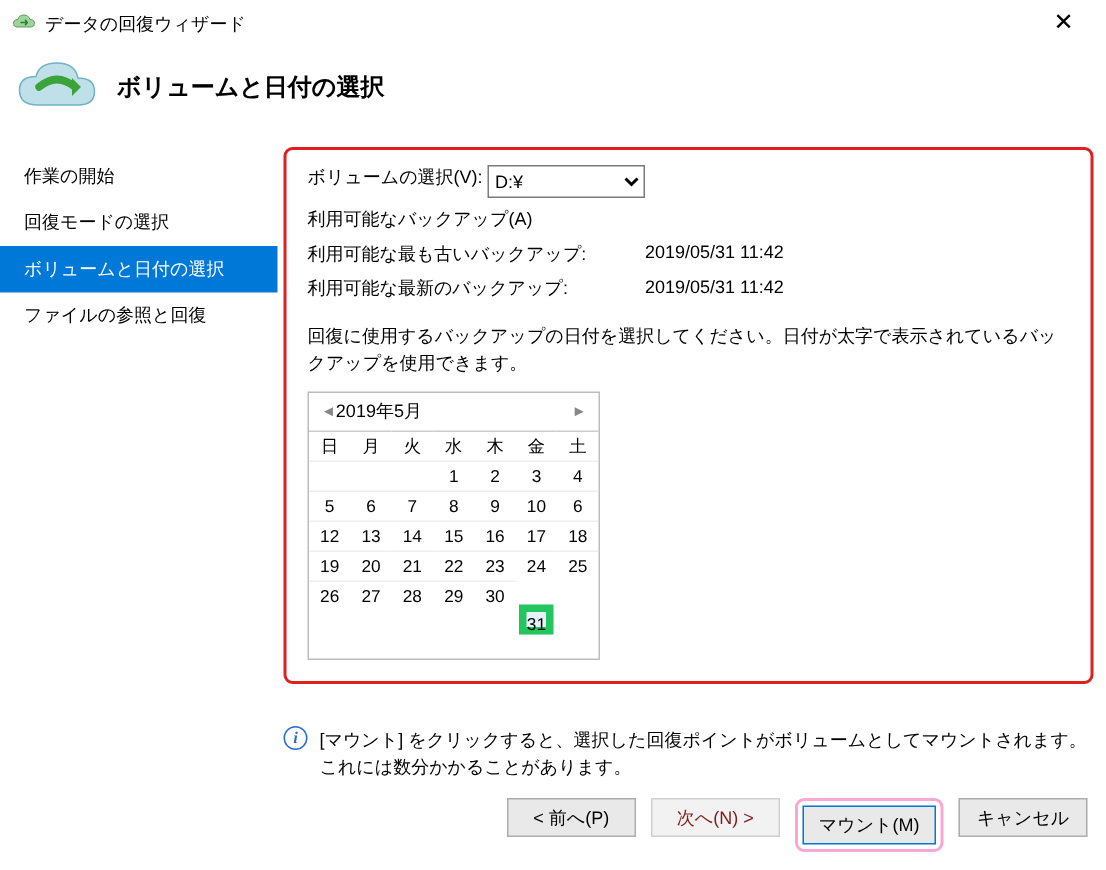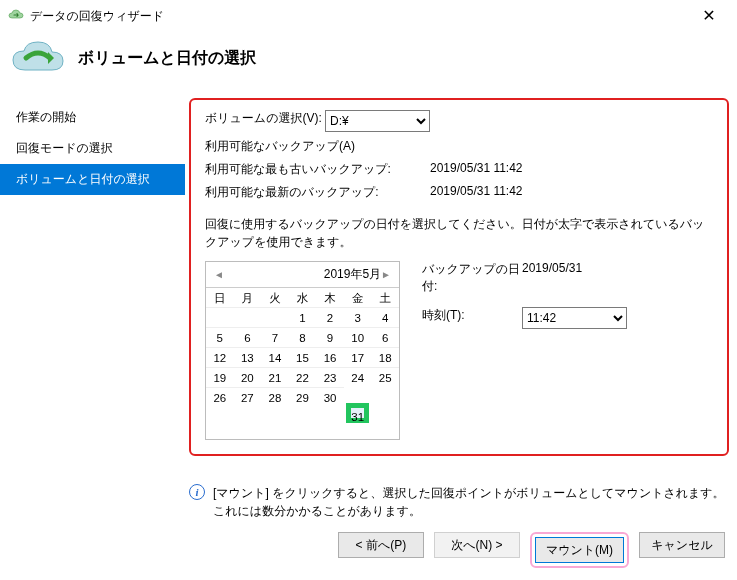--- a/index.html
+++ b/index.html
@@ -108,21 +108,21 @@
     display: flex;
     align-items: center;
     justify-content: space-between;
     padding: 4px 8px;
   }
   .cal-head .nav {
     color: #888;
     cursor: pointer;
     font-size: 10px;
   }
-  .cal-head .month { text-align: right; flex:1; }
+  .cal-head .month { text-align: left; flex:1; }
   .cal-grid {
     display: grid;
     grid-template-columns: repeat(7, 1fr);
   }
   .cal-grid .dh, .cal-grid .dc {
     text-align: center;
     padding: 2px 0;
     height: 20px;
     line-height: 16px;
     font-size: 11.5px;
@@ -171,21 +171,21 @@
     background: #e9e9e9;
     font-size: 12px;
     cursor: pointer;
     display: inline-flex;
     align-items: center;
     justify-content: center;
     padding: 0 10px;
   }
   .btn.disabled {
     border: 1px solid #d0d0d0;
-    color: #000000;
+    color: #7f1d1d;
     background: #f2f2f2;
     cursor: default;
   }
   .btn-wrap-red {
     border: 2px solid #f9a8d4;
     border-radius: 6px;
     padding: 3px;
   }
   .btn-wrap-red .btn {
     border: 1px solid #0078d7;
@@ -214,20 +214,21 @@
     </svg>
   </span>
   <h1>ボリュームと日付の選択</h1>
 </div>
 
 <div class="body">
   <div class="sidebar">
     <div class="item">作業の開始</div>
     <div class="item">回復モードの選択</div>
     <div class="item selected">ボリュームと日付の選択</div>
+    <div class="item">ファイルの参照と回復</div>
   </div>
 
   <div class="main">
     <div class="redbox">
       <div class="row">
         <span class="lbl">ボリュームの選択(V):</span>
         <select class="drop">
           <option>D:¥</option>
         </select>
       </div>
@@ -289,32 +290,20 @@
               <div class="dc">25</div>
               <div class="dc">26</div>
               <div class="dc">27</div>
               <div class="dc">28</div>
               <div class="dc">29</div>
               <div class="dc">30</div>
               <div class="dc sel">31</div>
             </div>
         </div>
 
-        <div class="right-fields">
-          <div class="row" style="margin-bottom:12px;">
-            <span class="lbl">バックアップの日付:</span>
-            <span>2019/05/31</span>
-          </div>
-          <div class="row">
-            <span class="lbl">時刻(T):</span>
-            <select class="drop">
-              <option>11:42</option>
-            </select>
-          </div>
-        </div>
       </div>
     </div>
 
     <div class="info">
       <span class="icon">i</span>
       <span>[マウント] をクリックすると、選択した回復ポイントがボリュームとしてマウントされます。これには数分かかることがあります。</span>
     </div>
 
     <div class="buttons">
       <span class="btn">&lt; 前へ(P)</span>

